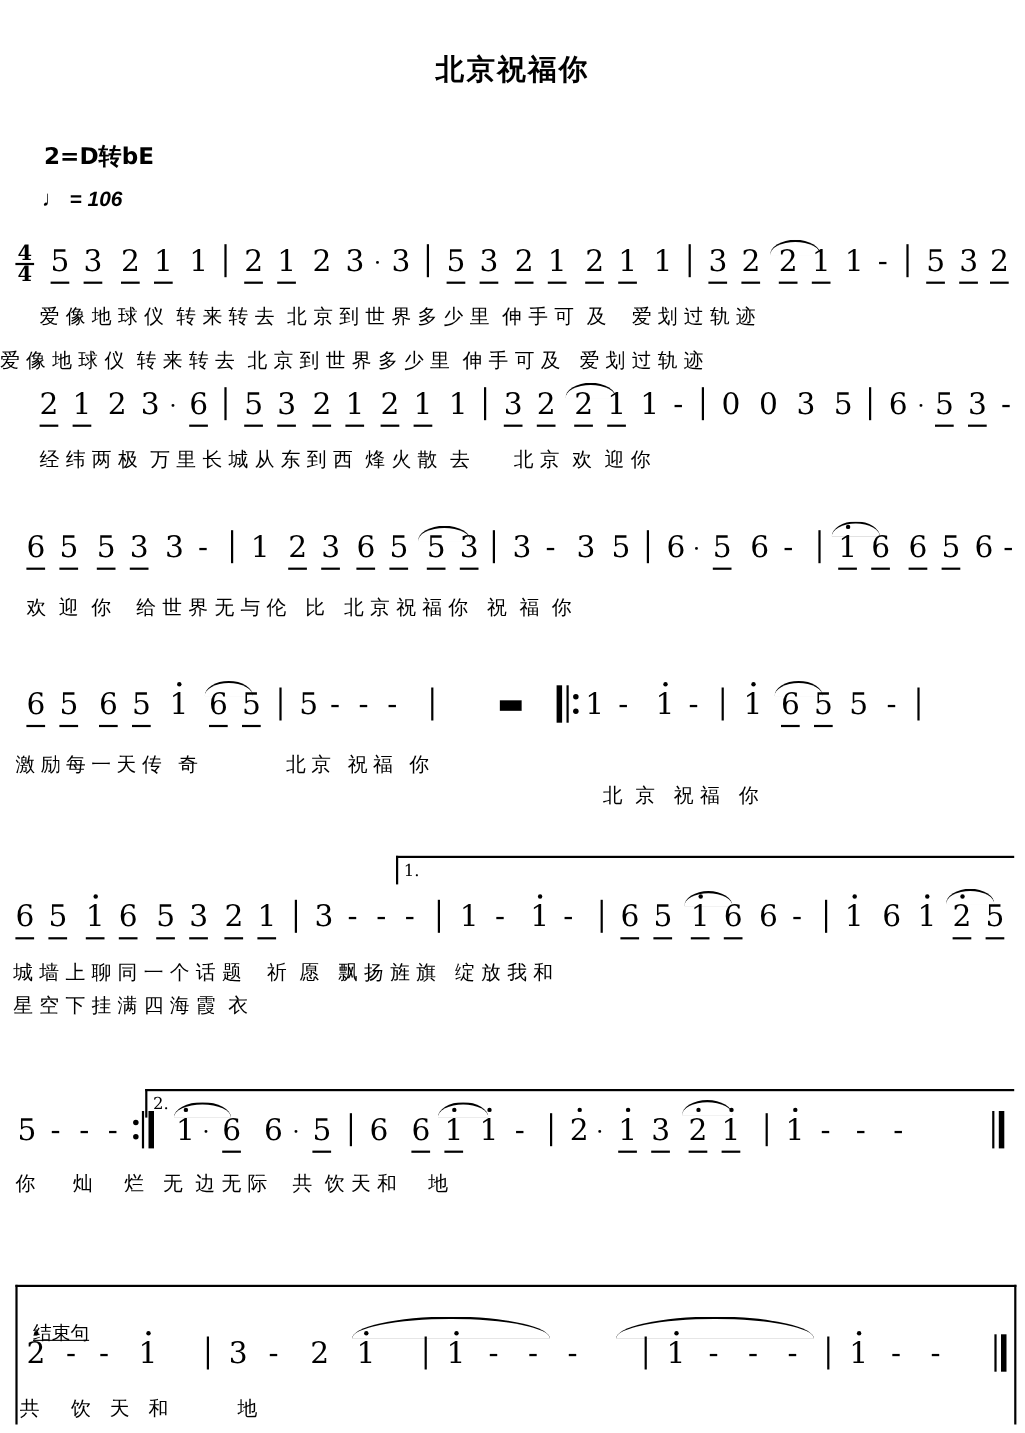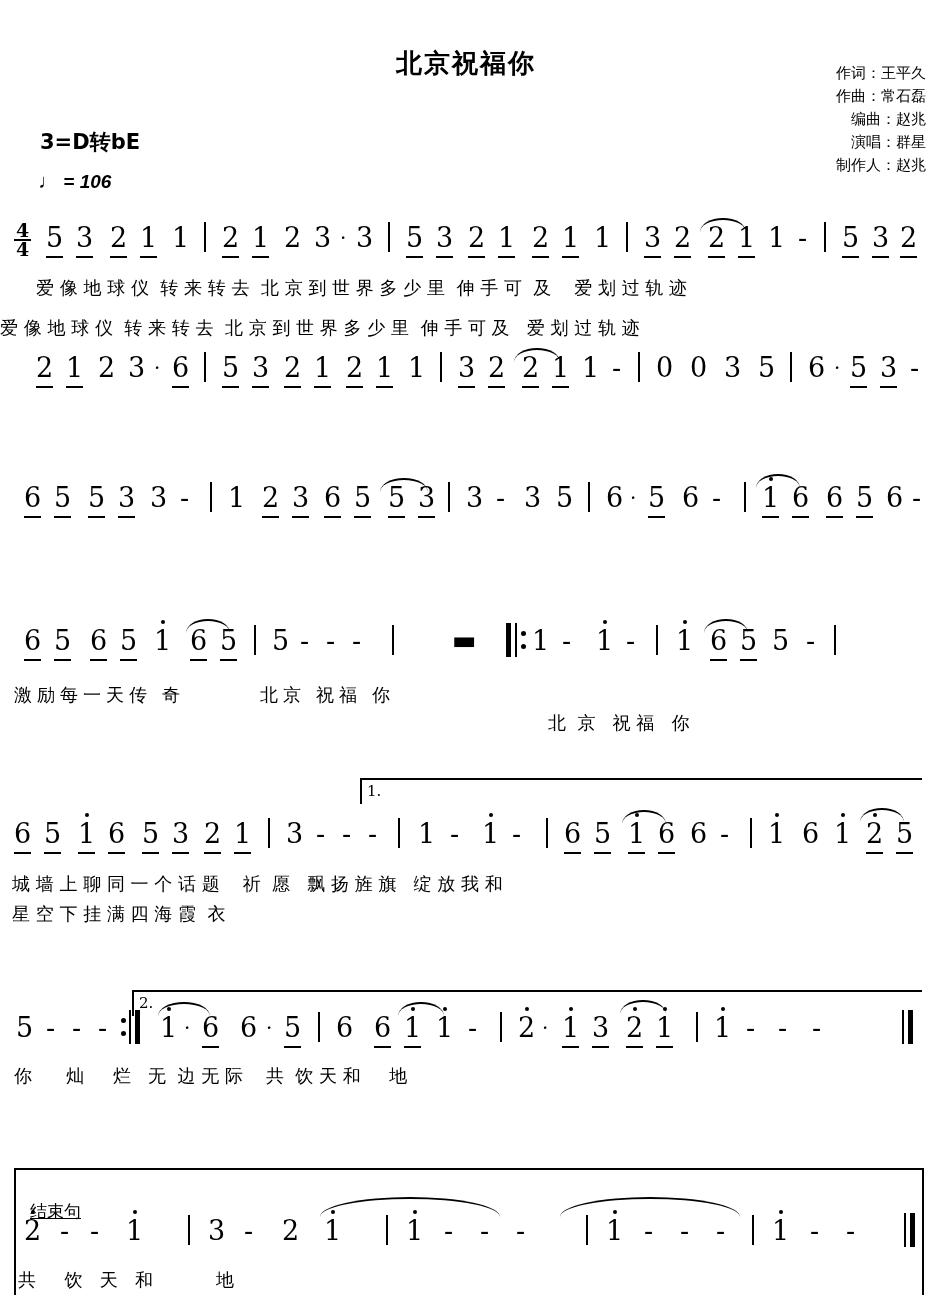--- a/index.html
+++ b/index.html
@@ -100,29 +100,22 @@
     font-size:17px;font-family:"DejaVu Sans", sans-serif;
   }
 </style>
 </head>
 <body>
 
 <div class="sheet">
 
   <div class="title">北京祝福你</div>
 
-  <div class="credits">
-    <div>作词：王平久</div>
-    <div>作曲：常石磊</div>
-    <div>编曲：赵兆</div>
-    <div>演唱：群星</div>
-    <div>制作人：赵兆</div>
-  </div>
-
-  <div class="keysig">3=D转bE</div>
+
+  <div class="keysig">2=D转bE</div>
 
   <div class="tempo">
     <span class="note">♩</span>
     <span>= 106</span>
   </div>
 
   <div class="timesig">
     <div>4</div>
     <div style="border-top:2px solid #000;width:17px;"></div>
     <div>4</div>
@@ -198,20 +191,21 @@
       <span style="left:758px;">5</span>
       <span style="left:790px;" class="bar"></span>
       <span style="left:808px;">6</span>
       <span style="left:834px;font-size:20px;top:4px;">·</span>
       <span style="left:850px;" class="u1">5</span>
       <span style="left:880px;" class="u1">3</span>
       <span style="left:910px;">-</span>
       <div class="slur" style="left:514px;top:-4px;width:46px;"></div>
     </div>
   </div>
+  <div style="position:absolute;left:36px;top:406px;width:896px;height:30px;font-family:'DejaVu Sans',sans-serif;font-size:18px;white-space:pre;">经 纬 两 极  万 里 长 城 从 东 到 西  烽 火 散  去       北 京  欢  迎 你</div>
 
   <div class="system" style="top:482px;">
     <div class="notes">
       <span style="left:24px;" class="u1">6</span>
       <span style="left:54px;" class="u1">5</span>
       <span style="left:88px;" class="u1">5</span>
       <span style="left:118px;" class="u1">3</span>
       <span style="left:150px;">3</span>
       <span style="left:180px;">-</span>
       <span style="left:210px;" class="bar"></span>
@@ -237,20 +231,21 @@
       <span style="left:762px;" class="u1 oct-hi">1</span>
       <span style="left:792px;" class="u1">6</span>
       <span style="left:826px;" class="u1">6</span>
       <span style="left:856px;" class="u1">5</span>
       <span style="left:886px;">6</span>
       <span style="left:912px;">-</span>
       <div class="slur" style="left:380px;top:-4px;width:48px;"></div>
       <div class="slur" style="left:756px;top:-8px;width:44px;"></div>
     </div>
   </div>
+  <div style="position:absolute;left:24px;top:540px;width:896px;height:30px;font-family:'DejaVu Sans',sans-serif;font-size:18px;white-space:pre;">欢  迎  你    给 世 界 无 与 伦   比   北 京 祝 福 你   祝  福  你</div>
 
   <div class="system" style="top:625px;">
     <div class="notes">
       <span style="left:24px;" class="u1">6</span>
       <span style="left:54px;" class="u1">5</span>
       <span style="left:90px;" class="u1">6</span>
       <span style="left:120px;" class="u1">5</span>
       <span style="left:154px;" class="oct-hi">1</span>
       <span style="left:190px;" class="u1">6</span>
       <span style="left:220px;" class="u1">5</span>

